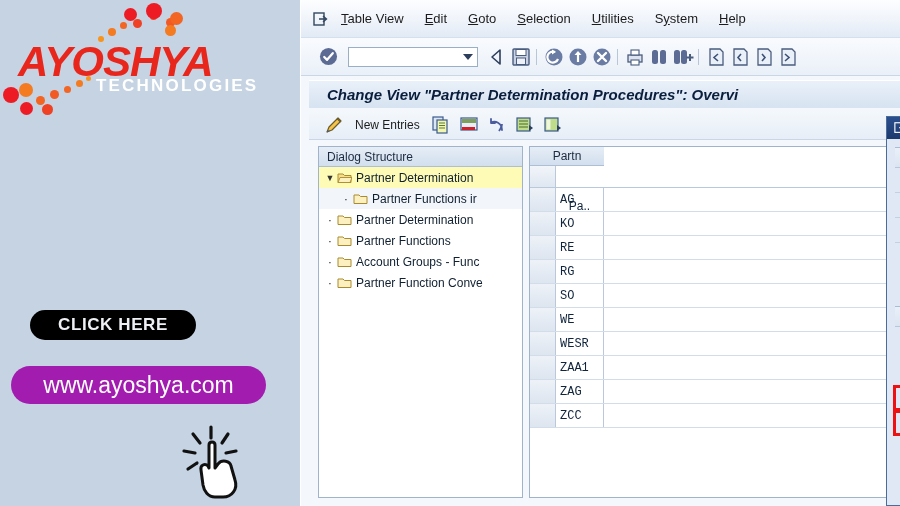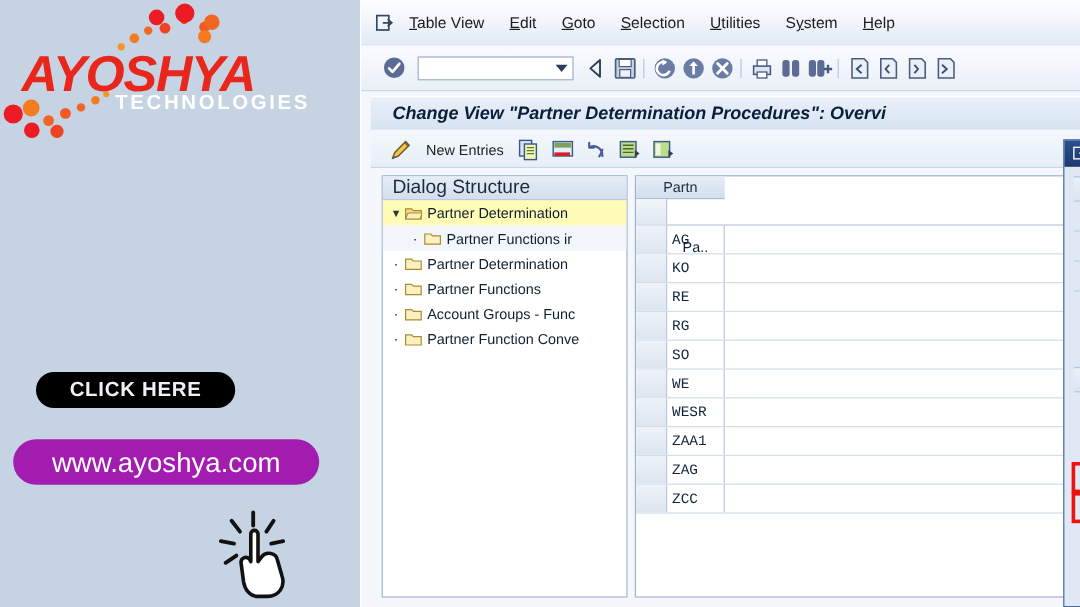--- a/index.html
+++ b/index.html
@@ -115,21 +115,21 @@
   
   #dlg-struct-panel {
     position: absolute; left: 17px; top: 146px;
     width: 205px; height: 352px;
     background: #ffffff;
     border: 1px solid #9fb3cb;
   }
   #dlg-struct-header {
     height: 20px; background: linear-gradient(to bottom,#e6edf6,#d2dfee);
     border-bottom: 1px solid #aebfd4;
-    font-size: 16px; color: #1c2a3e; padding-left: 8px;
+    font-size: 12px; color: #1c2a3e; padding-left: 8px;
     display: flex; align-items: center;
   }
   .tree-row {
     height: 21px; display: flex; align-items: center;
     font-size: 12px; color: #102030; padding-left: 4px;
     white-space: nowrap; cursor: pointer;
   }
   .tree-row.selected { background: #fdfbb6; }
   .tree-row.subrow { background: #f2f6fb; }
   .tw { width: 14px; text-align: center; font-size: 9px; color: #333; }

